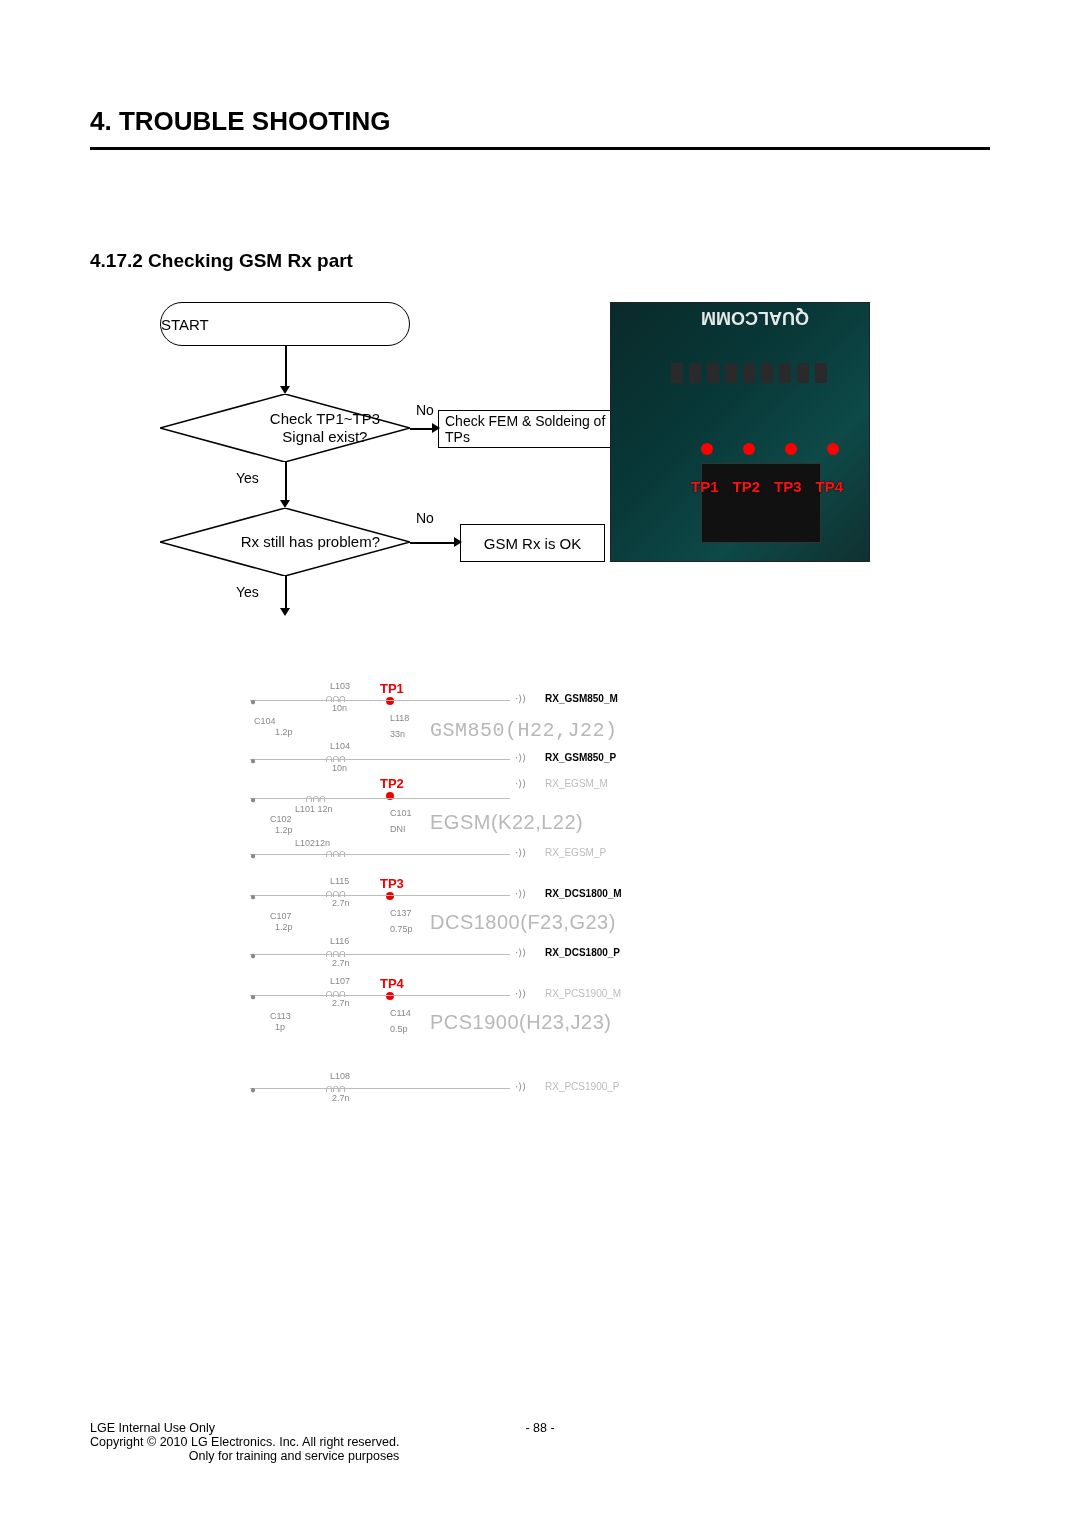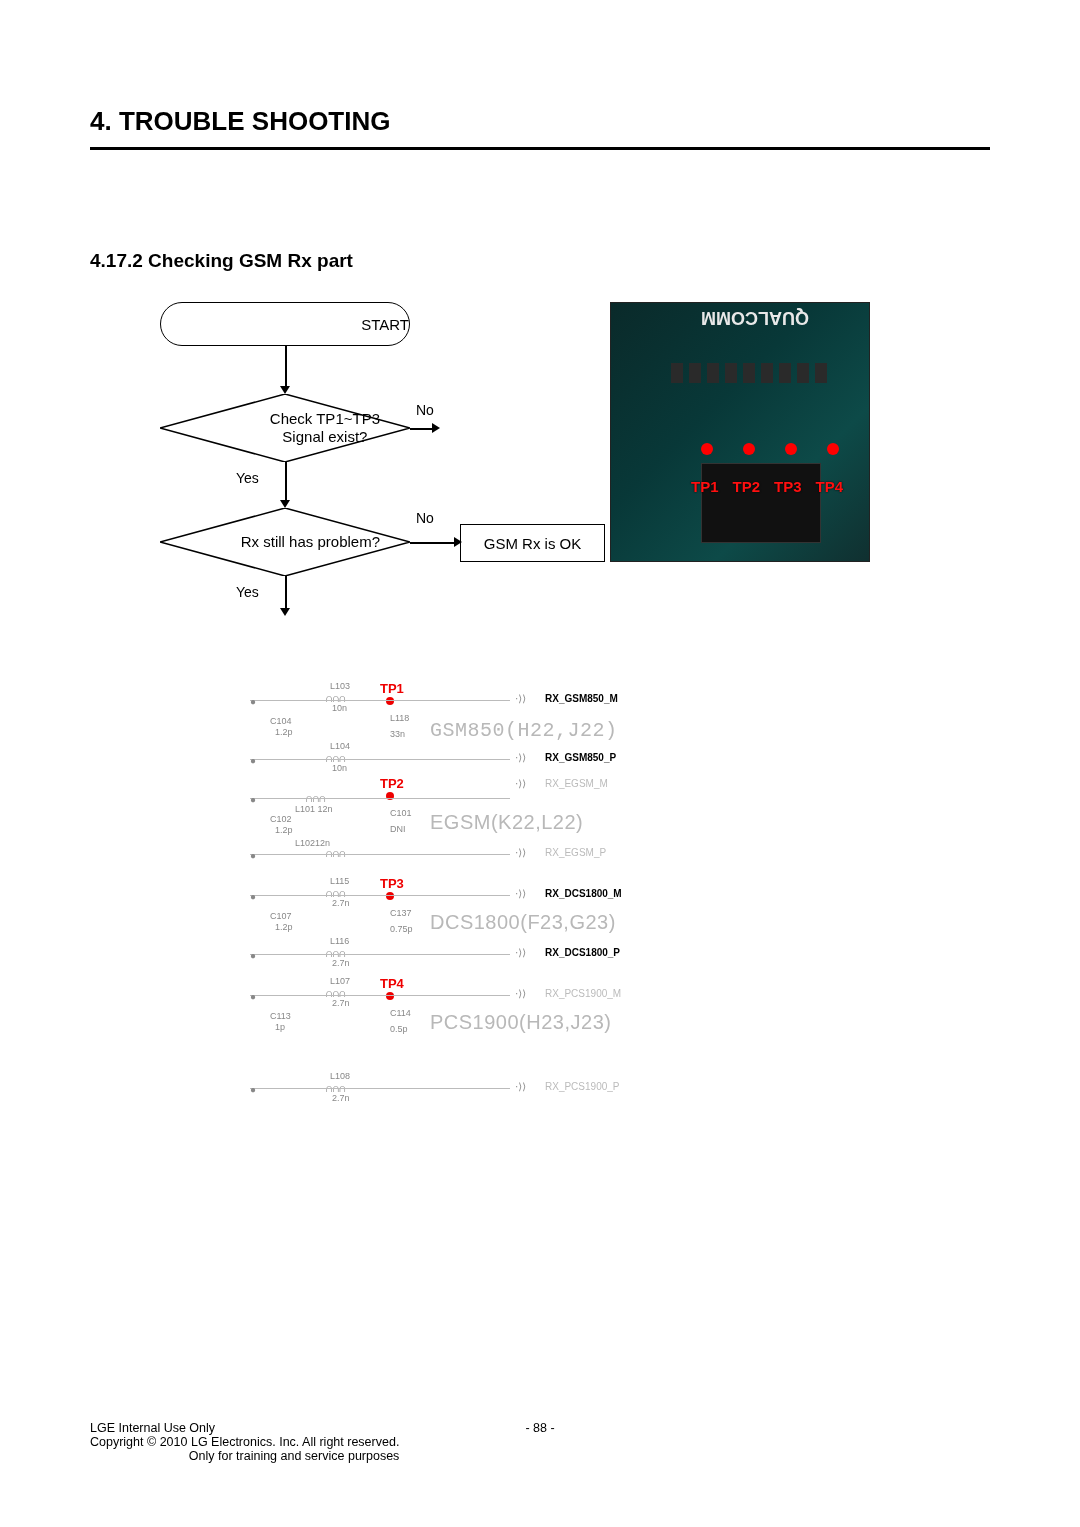--- a/index.html
+++ b/index.html
@@ -44,21 +44,21 @@
     height: 370px;
     font-size: 15px;
   }
   
   .terminator {
     position: absolute;
     left: 70px; top: 0;
     width: 250px; height: 44px;
     border: 1.5px solid #000;
     border-radius: 22px;
-    display: flex; align-items: center; justify-content: flex-end;
+    display: flex; align-items: center; justify-content: flex-start;
   }
   .diamond {
     position: absolute;
     width: 250px; height: 68px;
     left: 70px;
   }
   .diamond svg { position: absolute; top: 0; left: 0; }
   .diamond .dlabel {
     position: absolute; width: 100%; height: 100%;
     display: flex; align-items: center; justify-content: flex-end;
@@ -158,20 +158,23 @@
           </svg>
         <div class="dlabel">
           <span><span>Check TP1~TP3</span><br><span>Signal exist?</span></span>
         </div>
       </div>
 
       <div class="arrow-line" style="left:320px; top:126px; width:24px; height:1.5px;"></div>
       <div class="arrow-head" style="left:342px; top:121px; border-width:5px 0 5px 8px; border-color:transparent transparent transparent #000;"></div>
       <div class="lbl lbl-no1">No</div>
 
+      <div class="process p-fem">
+        <span>Check FEM &amp; Soldeing of TPs</span>
+      </div>
 
       <div class="arrow-line" style="left:195px; top:160px; width:1.5px; height:38px;"></div>
       <div class="arrow-head" style="left:190px; top:198px; border-width:8px 5px 0 5px; border-color:#000 transparent transparent transparent;"></div>
       <div class="lbl lbl-yes1">Yes</div>
 
       <div class="diamond d2">
         <svg width="250" height="68">
             <polygon points="125,0 250,34 125,68 0,34" fill="none" stroke="#000" stroke-width="1.5"></polygon>
           </svg>
         <div class="dlabel">
@@ -228,21 +231,21 @@
     <div class="sch-band" style="top:0;">
       <span class="sch-comp" style="position:absolute; left:80px; top:0;">L103</span>
       <span class="sch-coil" style="position:absolute; left:75px; top:10px;">∩∩∩</span>
       <span class="sch-comp" style="position:absolute; left:82px; top:22px;">10n</span>
       <span class="sch-tp" style="position:absolute; left:130px; top:0;">TP1</span>
       <span class="sch-dot" style="position:absolute; left:136px; top:16px;"></span>
       <div class="sch-line" style="left:0; top:19px; width:260px;"></div>
       <span style="position:absolute; left:0; top:15px;">●</span>
       <span style="position:absolute; left:265px; top:12px;">·⟩⟩</span>
       <span class="sch-sig" style="position:absolute; left:295px; top:12px;">RX_GSM850_M</span>
-      <span class="sch-comp" style="position:absolute; left:20px; top:35px;">C104</span>
+      <span class="sch-comp" style="position:absolute; left:4px; top:35px;">C104</span>
       <span class="sch-comp" style="position:absolute; left:25px; top:46px;">1.2p</span>
       <span class="sch-comp" style="position:absolute; left:140px; top:32px;">L118</span>
       <span class="sch-comp" style="position:absolute; left:140px; top:48px;">33n</span>
       <span class="sch-bandlabel" style="position:absolute; left:180px; top:38px;font-family:Liberation Mono, monospace;">GSM850(H22,J22)</span>
       <span class="sch-comp" style="position:absolute; left:80px; top:60px;">L104</span>
       <span class="sch-coil" style="position:absolute; left:75px; top:70px;">∩∩∩</span>
       <span class="sch-comp" style="position:absolute; left:82px; top:82px;">10n</span>
       <div class="sch-line" style="left:0; top:78px; width:260px;"></div>
       <span style="position:absolute; left:0; top:74px;">●</span>
       <span style="position:absolute; left:265px; top:71px;">·⟩⟩</span>

